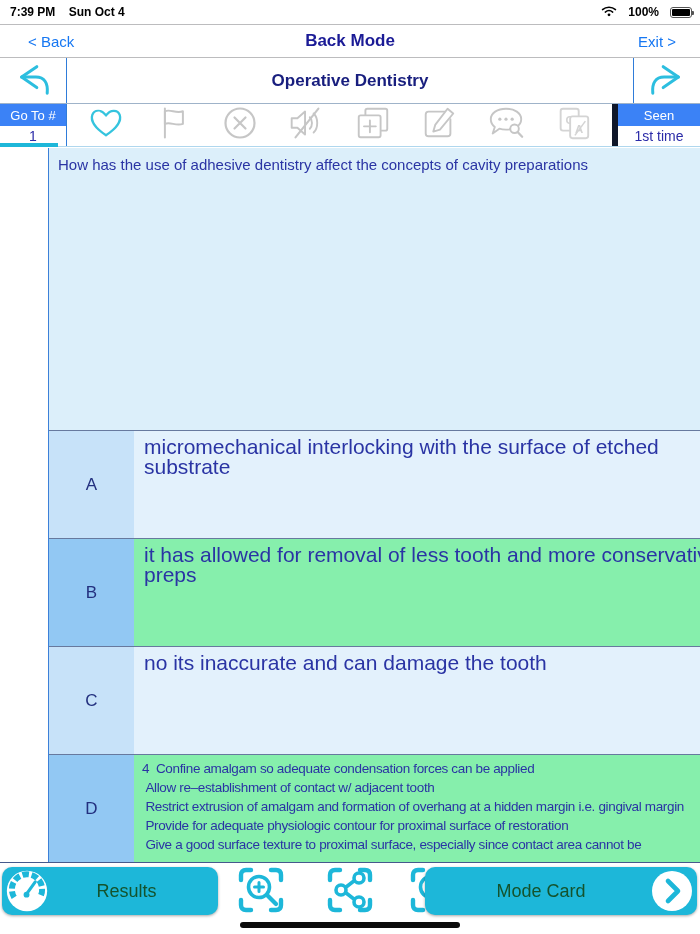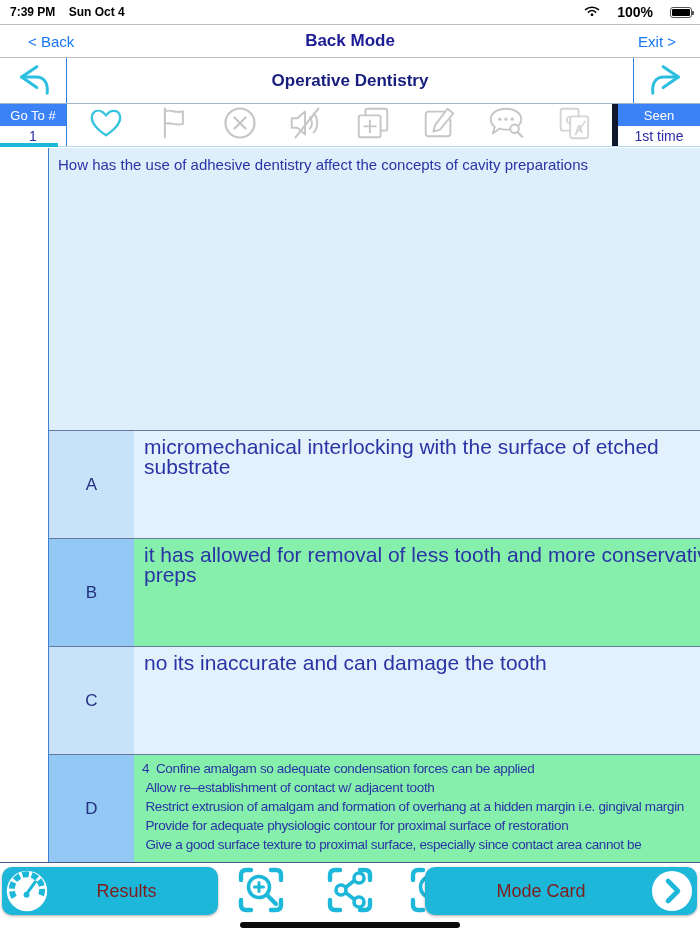--- a/index.html
+++ b/index.html
@@ -4,21 +4,21 @@
 <style>
   * { margin:0; padding:0; box-sizing:border-box; }
   body { background:#888; font-family:"Liberation Sans","DejaVu Sans",sans-serif; }
   .screen { width:700px; height:934px; background:#fff; position:relative; overflow:hidden; margin:0 auto; }
 
   
   .statusbar { position:absolute; top:0; left:0; width:700px; height:24px;
     display:flex; justify-content:space-between; align-items:center; padding:0 8px 0 10px;
     font-size:12px; font-weight:bold; color:#000; }
   .sb-left span { margin-right:10px; }
-  .sb-right { display:flex; align-items:center; gap:17px; font-size:14px; }
+  .sb-right { display:flex; align-items:center; gap:11px; font-size:12px; }
   .battery { display:inline-block; position:relative; width:22px; height:11px;
     border:1px solid #555; border-radius:3px; padding:1px; }
   .battery .fill { display:block; width:100%; height:100%; background:#000; border-radius:1px; }
   .battery .tip { position:absolute; right:-3px; top:3px; width:2px; height:4px; background:#555; border-radius:0 1px 1px 0; }
 
   
   .navbar { position:absolute; top:24px; left:0; width:700px; height:34px; background:#fff;
     border-top:1px solid #bcbcbe; border-bottom:1px solid #bcbcbe;
     display:flex; align-items:center; justify-content:space-between; padding:0 24px 0 28px; }
   .link { color:#1677F2; font-size:15px; cursor:pointer; }
@@ -63,21 +63,21 @@
   .arow.light .atext  { background:#e3f1fc; }
   .arow.dark  .letter { background:#92c8f3; }
   .arow.dark  .atext  { background:#86efac; }
   .arow .atext.dense { font-size:13.5px; letter-spacing:-0.35px; line-height:19px;
     text-align:justify; padding:4px 16px 0 8px; overflow:hidden; }
 
   
   .toolbar { position:absolute; top:862px; left:0; width:700px; height:72px; background:#fff;
     border-top:1px solid #46598c; }
   .tealbtn { position:absolute; top:4px; height:48px; background:#1db7d9; border:none;
-    border-radius:10px; display:flex; align-items:center; color:#7f1d1d; font-size:18px;
+    border-radius:10px; display:flex; align-items:center; color:#14532d; font-size:18px;
     font-family:inherit; cursor:pointer; box-shadow:0 1px 3px rgba(0,0,0,.35); }
   .btn-results { left:2px; width:216px; }
   .btn-results .blabel { flex:1; text-align:center; padding-right:14px; }
   .btn-next { left:425px; width:272px; }
   .btn-next .blabel { flex:1; text-align:center; padding-left:6px; }
   .toolicon { position:absolute; top:2px; width:52px; height:52px; background:transparent;
     border:none; display:flex; align-items:center; justify-content:center; cursor:pointer; }
   .ti-zoomin  { left:235px; }
   .ti-share   { left:324px; }
   .ti-zoomout { left:407px; }

